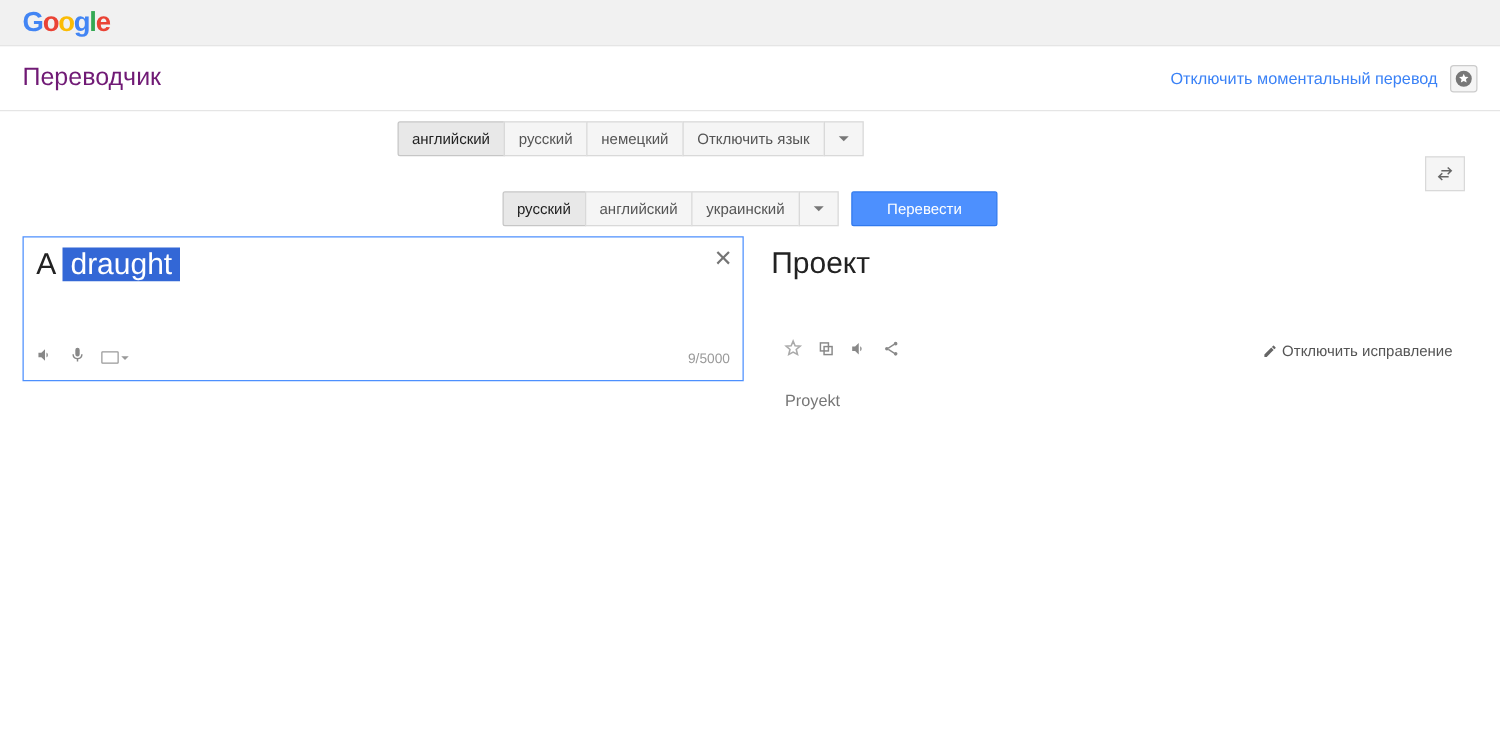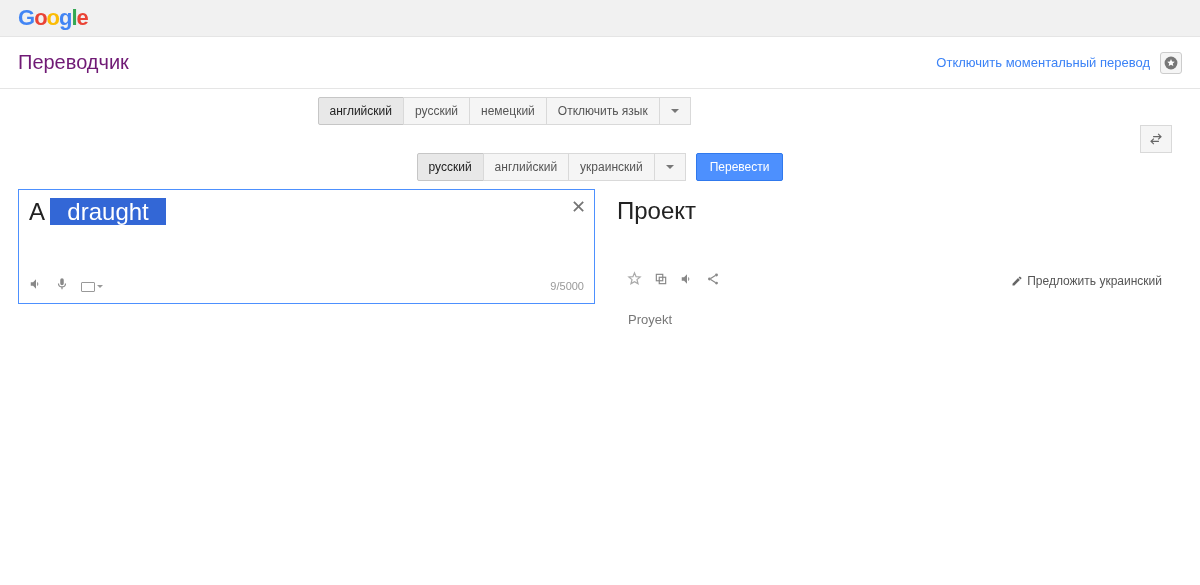--- a/index.html
+++ b/index.html
@@ -16,30 +16,30 @@
   .star-badge svg{fill:#666;}
 
   .lang-row { display:flex; align-items:center; padding: 8px 18px; gap:0;flex-direction:column; }
   .lang-group { display:flex; }
   .lang-btn { border:1px solid #d9d9d9; background:#f5f5f5; color:#555; font-size:12px; padding:6px 11px; cursor:pointer; margin-left:-1px;}
   .lang-btn:first-child{margin-left:0; border-top-left-radius:2px; border-bottom-left-radius:2px;}
   .lang-btn.active { background:#e8e8e8; border-color:#c6c6c6; color:#222; }
   .lang-btn.dd { display:flex; align-items:center; gap:4px;}
   .caret { width:0;height:0;border-left:4px solid transparent;border-right:4px solid transparent;border-top:4px solid #777; }
   .swap-btn { width:32px; height:28px; border:1px solid #d9d9d9; background:#f5f5f5; display:flex; align-items:center; justify-content:center; margin: 0 10px 0 auto; cursor:pointer;}
-  .translate-btn { background:#4d90fe; color:#fff; border:1px solid #3079ed; font-size:12px; padding:6px 13px; margin-left:10px; cursor:pointer; border-radius:2px;}
+  .translate-btn { background:#4d90fe; color:#fff; border:1px solid #3079ed; font-size:12px; padding:6px 28px; margin-left:10px; cursor:pointer; border-radius:2px;}
   .left-group-wrap{ width: 565px; display:flex;}
   .right-group-wrap{ display:flex; align-items:center;}
 
   .panels { display:flex; padding: 0 18px; gap: 12px;}
   .panel { flex:1; position:relative; }
   .panel-left { border:1px solid #4d90fe; min-height:110px; padding:8px 10px; }
   .panel-right { min-height:110px; padding:8px 10px; }
   .src-text { font-size:24px; color:#222; line-height:1.2; }
-  .highlight { background:#3367d6; color:#fff; padding:0 17px;}
+  .highlight { background:#3367d6; color:#fff; padding:0 6px;}
   .clear-x { position:absolute; top:6px; right:8px; color:#757575; font-size:18px; cursor:pointer; }
   .out-text { font-size:24px; color:#222; }
 
   .panel-footer { display:flex; align-items:center; justify-content:space-between; padding:4px 10px 6px 10px;gap:41px; }
   .panel-left .panel-footer{ position:absolute; bottom:2px; left:0; right:0;}
   .footer-icons { display:flex; gap:12px; align-items:center; color:#888;}
   .footer-icons span{cursor:pointer;}
   .char-count { color:#999; font-size:11px; }
   .suggest { color:#555; font-size:12px; display:flex; align-items:center; gap:4px; cursor:pointer;}
   .translit { color:#777; font-size:13px; padding: 8px 28px;}
@@ -136,21 +136,21 @@
               <circle cx="18" cy="5" r="2.5"></circle>
               <circle cx="6" cy="12" r="2.5"></circle>
               <circle cx="18" cy="19" r="2.5"></circle>
               <path d="M8 11l8-5M8 13l8 5" stroke="#888" stroke-width="2"></path>
             </svg></span>
       </div>
       <div class="suggest">
         <svg width="12" height="12" viewBox="0 0 24 24" fill="#666">
             <path d="M3 17.25V21h3.75L17.8 9.94l-3.75-3.75L3 17.25zM20.7 7.04a1 1 0 0 0 0-1.41l-2.34-2.34a1 1 0 0 0-1.41 0l-1.83 1.83 3.75 3.75 1.83-1.83z"></path>
           </svg>
-        <span>Предложить украинский</span>
+        <span>Отключить исправление</span>
       </div>
     </div>
   </div>
 </div>
 
 <div class="translit" style="text-align:left; margin-left:50%;">
   <span>Proyekt</span>
 </div>
 
 </body></html>

